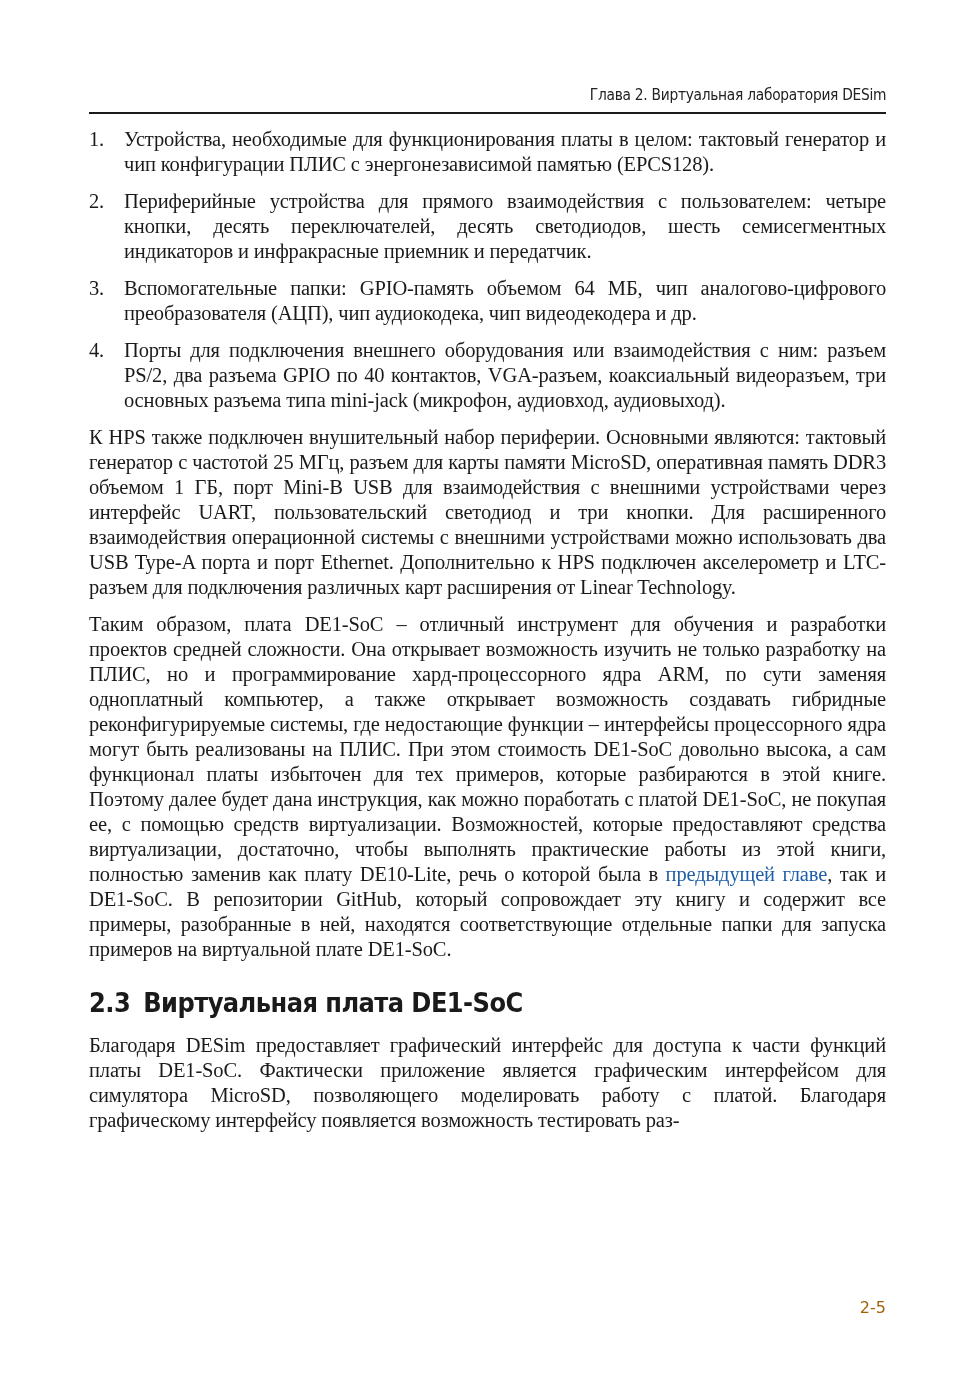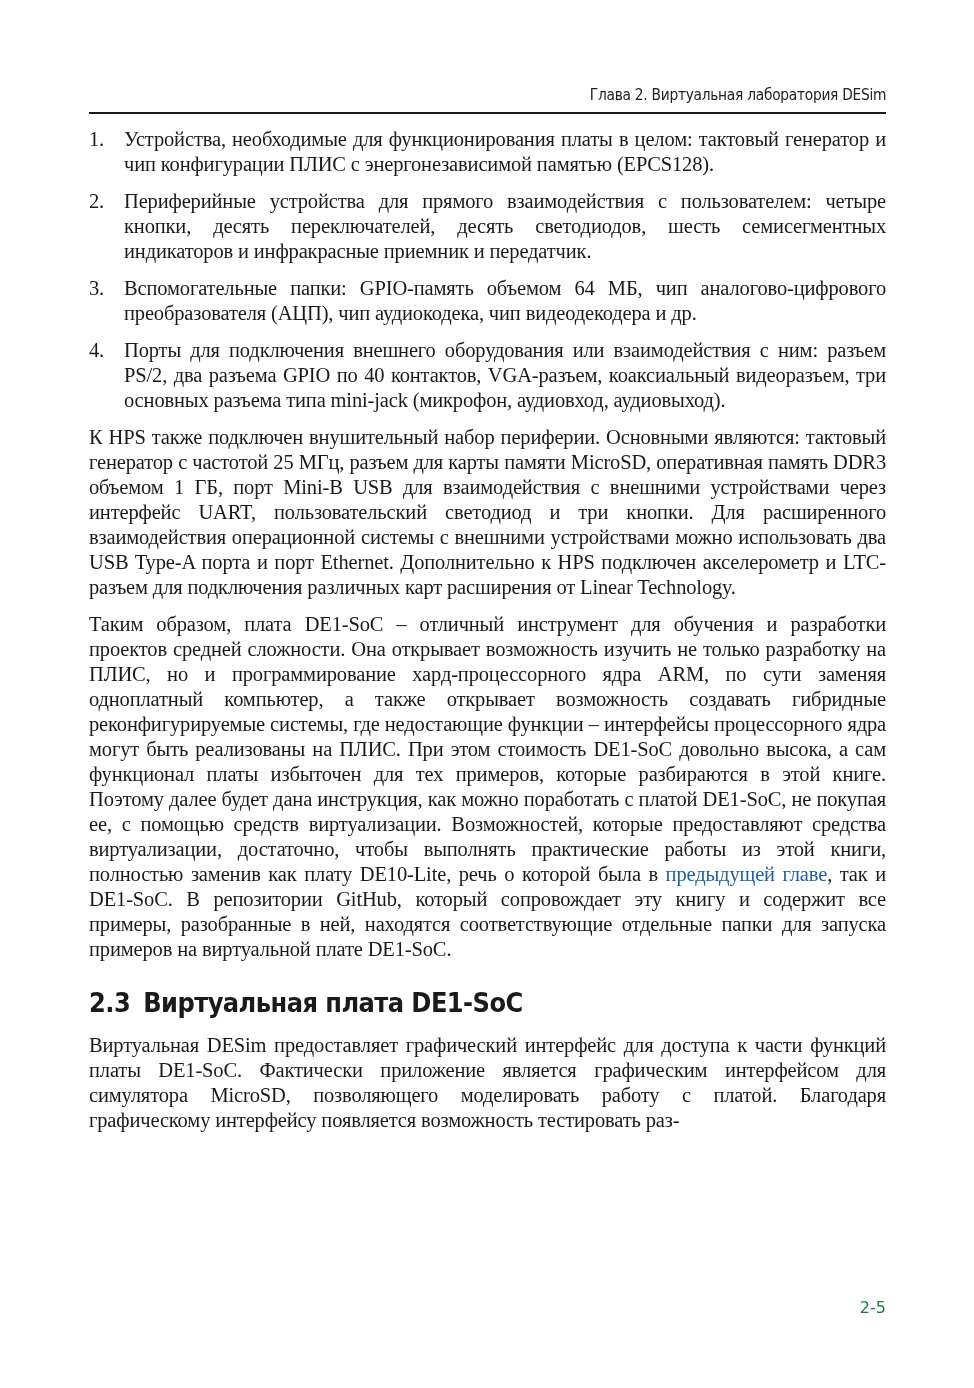--- a/index.html
+++ b/index.html
@@ -24,21 +24,21 @@
   b { font-weight: normal; }
   a.link { color: #1f5fa8; text-decoration: none; }
   .section-title {
     font-family: "DejaVu Sans", sans-serif; font-weight: bold; font-size: 26px;
     margin: 25px 0 14px 0; letter-spacing: -0.6px; color: #1a1a1a;
     transform: scaleX(0.93); transform-origin: left center; line-height: 32px;
   }
   .section-title .sec-num { margin-right: 14px; }
   .page-number {
     position: absolute; top: 1298px; right: 0;
-    font-family: "DejaVu Sans", sans-serif; font-size: 16px; color: #15803d;
+    font-family: "DejaVu Sans", sans-serif; font-size: 16px; color: #a16207;
   }
 </style>
 </head>
 <body>
 
 <div class="page">
   <div class="running-head">Глава 2. Виртуальная лаборатория DESim</div>
   <div class="head-rule"></div>
 
   <div class="body">
@@ -62,17 +62,17 @@
       </li>
     </ol>
 
     <p class="para"><span>К </span><b>HPS</b><span> также подключен внушительный набор периферии. Основными являются: тактовый генератор с частотой 25 МГц, разъем для карты памяти MicroSD, оперативная память </span><b>DDR3</b><span> объемом 1 ГБ, порт </span><b>Mini-B USB</b><span> для взаимодействия с внешними устройствами через интерфейс </span><b>UART</b><span>, пользовательский светодиод и три кнопки. Для расширенного взаимодействия операционной системы с внешними устройствами можно использовать </span><b>два USB Type-A</b><span> порта и порт </span><b>Ethernet</b><span>. Дополнительно к </span><b>HPS</b><span> подключен акселерометр и </span><b>LTC-разъем</b><span> для подключения различных карт расширения от Linear Technology.</span></p>
 
 
     <p class="para"><span>Таким образом, плата </span><b>DE1-SoC</b><span> – отличный инструмент для обучения и разработки проектов средней сложности. Она открывает возможность изучить не только разработку на ПЛИС, но и программирование хард-процессорного ядра </span><b>ARM</b><span>, по сути заменяя одноплатный компьютер, а также открывает возможность создавать гибридные реконфигурируемые системы, где недостающие функции – интерфейсы процессорного ядра могут быть реализованы на ПЛИС. При этом стоимость </span><b>DE1-SoC</b><span> довольно высока, а сам функционал платы избыточен для тех примеров, которые разбираются в этой книге. Поэтому далее будет дана инструкция, как можно поработать с платой </span><b>DE1-SoC</b><span>, не покупая ее, с помощью средств виртуализации. Возможностей, которые предоставляют средства виртуализации, достаточно, чтобы выполнять практические работы из этой книги, полностью заменив как плату </span><b>DE10-Lite</b><span>, речь о которой была в </span><a class="link" href="#">предыдущей главе</a><span>, так и </span><b>DE1-SoC</b><span>. В репозитории </span><b>GitHub</b><span>, который сопровождает эту книгу и содержит все примеры, разобранные в ней, находятся соответствующие отдельные папки для запуска примеров на </span><b>виртуальной плате DE1-SoC</b><span>.</span></p>
 
     <h2 class="section-title"><span class="sec-num">2.3</span><span>Виртуальная плата DE1-SoC</span></h2>
 
-    <p class="para"><span>Виртуальная </span><b>DESim</b><span> предоставляет графический интерфейс для доступа к части функций платы </span><b>DE1-SoC</b><span>. Фактически приложение является графическим интерфейсом для симулятора </span><b>MicroSD</b><span>, позволяющего моделировать работу с платой. Благодаря графическому интерфейсу появляется возможность тестировать раз-</span></p>
+    <p class="para"><span>Благодаря </span><b>DESim</b><span> предоставляет графический интерфейс для доступа к части функций платы </span><b>DE1-SoC</b><span>. Фактически приложение является графическим интерфейсом для симулятора </span><b>MicroSD</b><span>, позволяющего моделировать работу с платой. Благодаря графическому интерфейсу появляется возможность тестировать раз-</span></p>
   </div>
 
   <div class="page-number">2-5</div>
 </div>
 
 </body></html>

